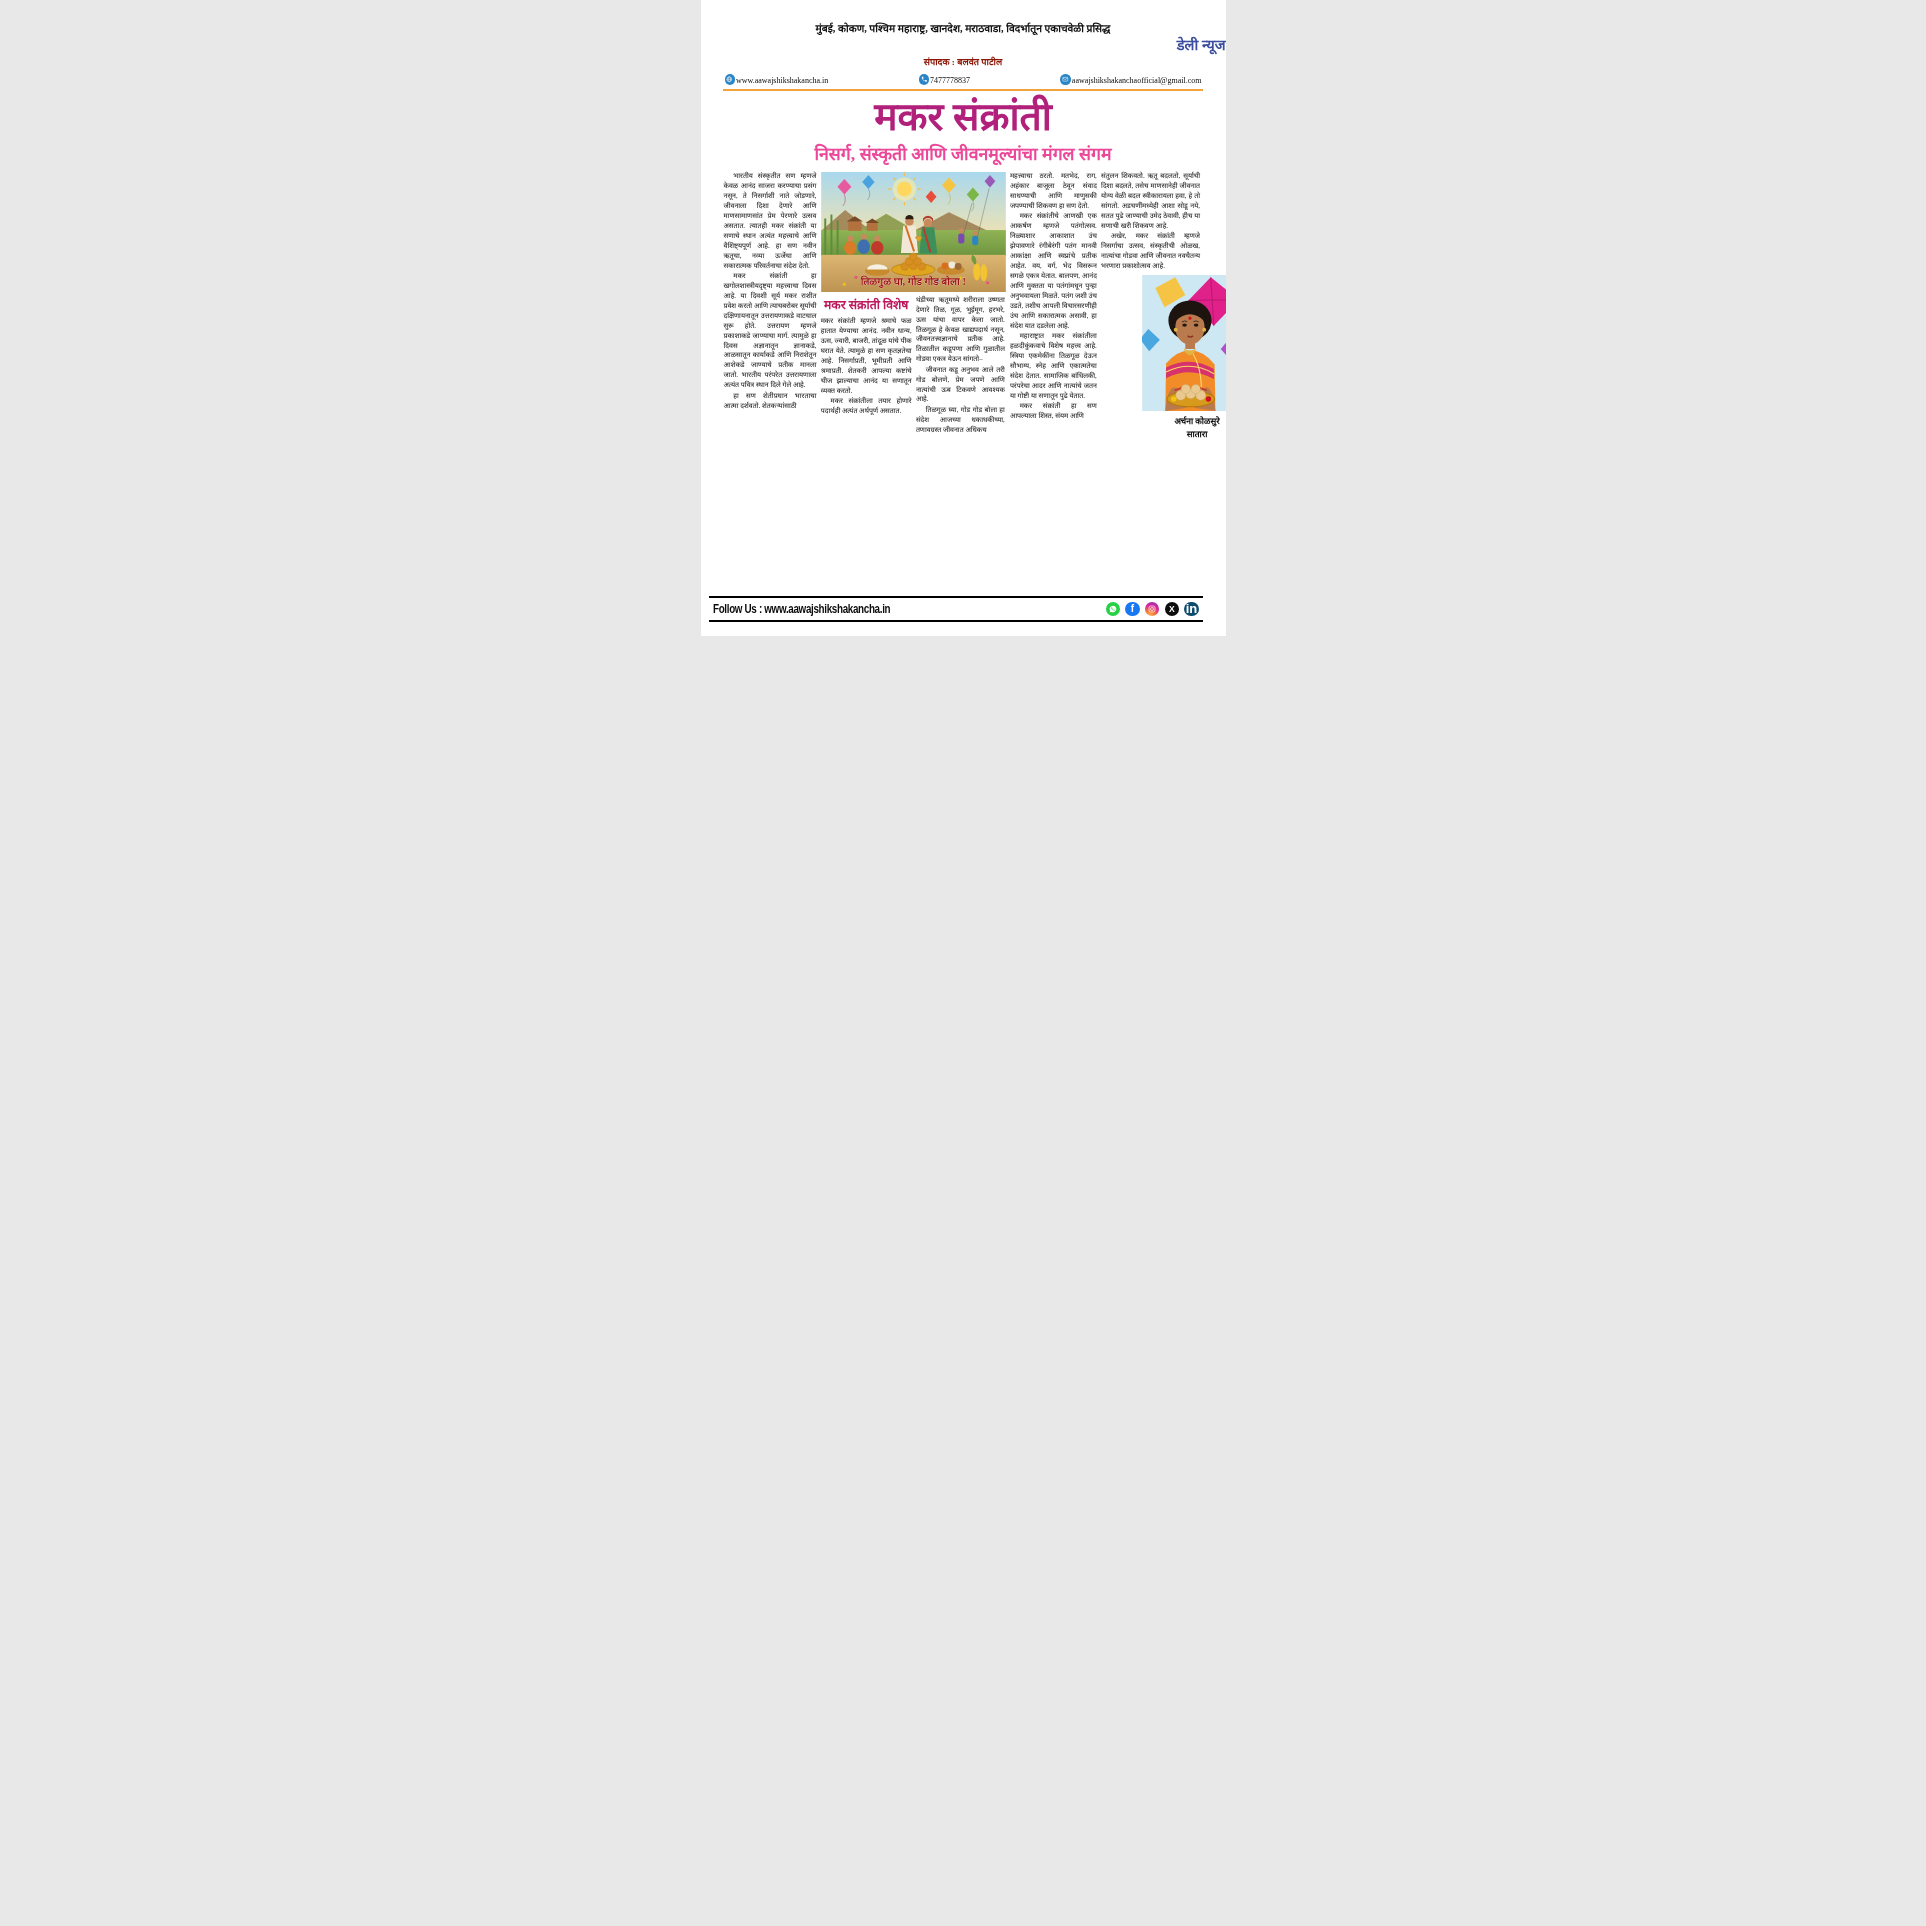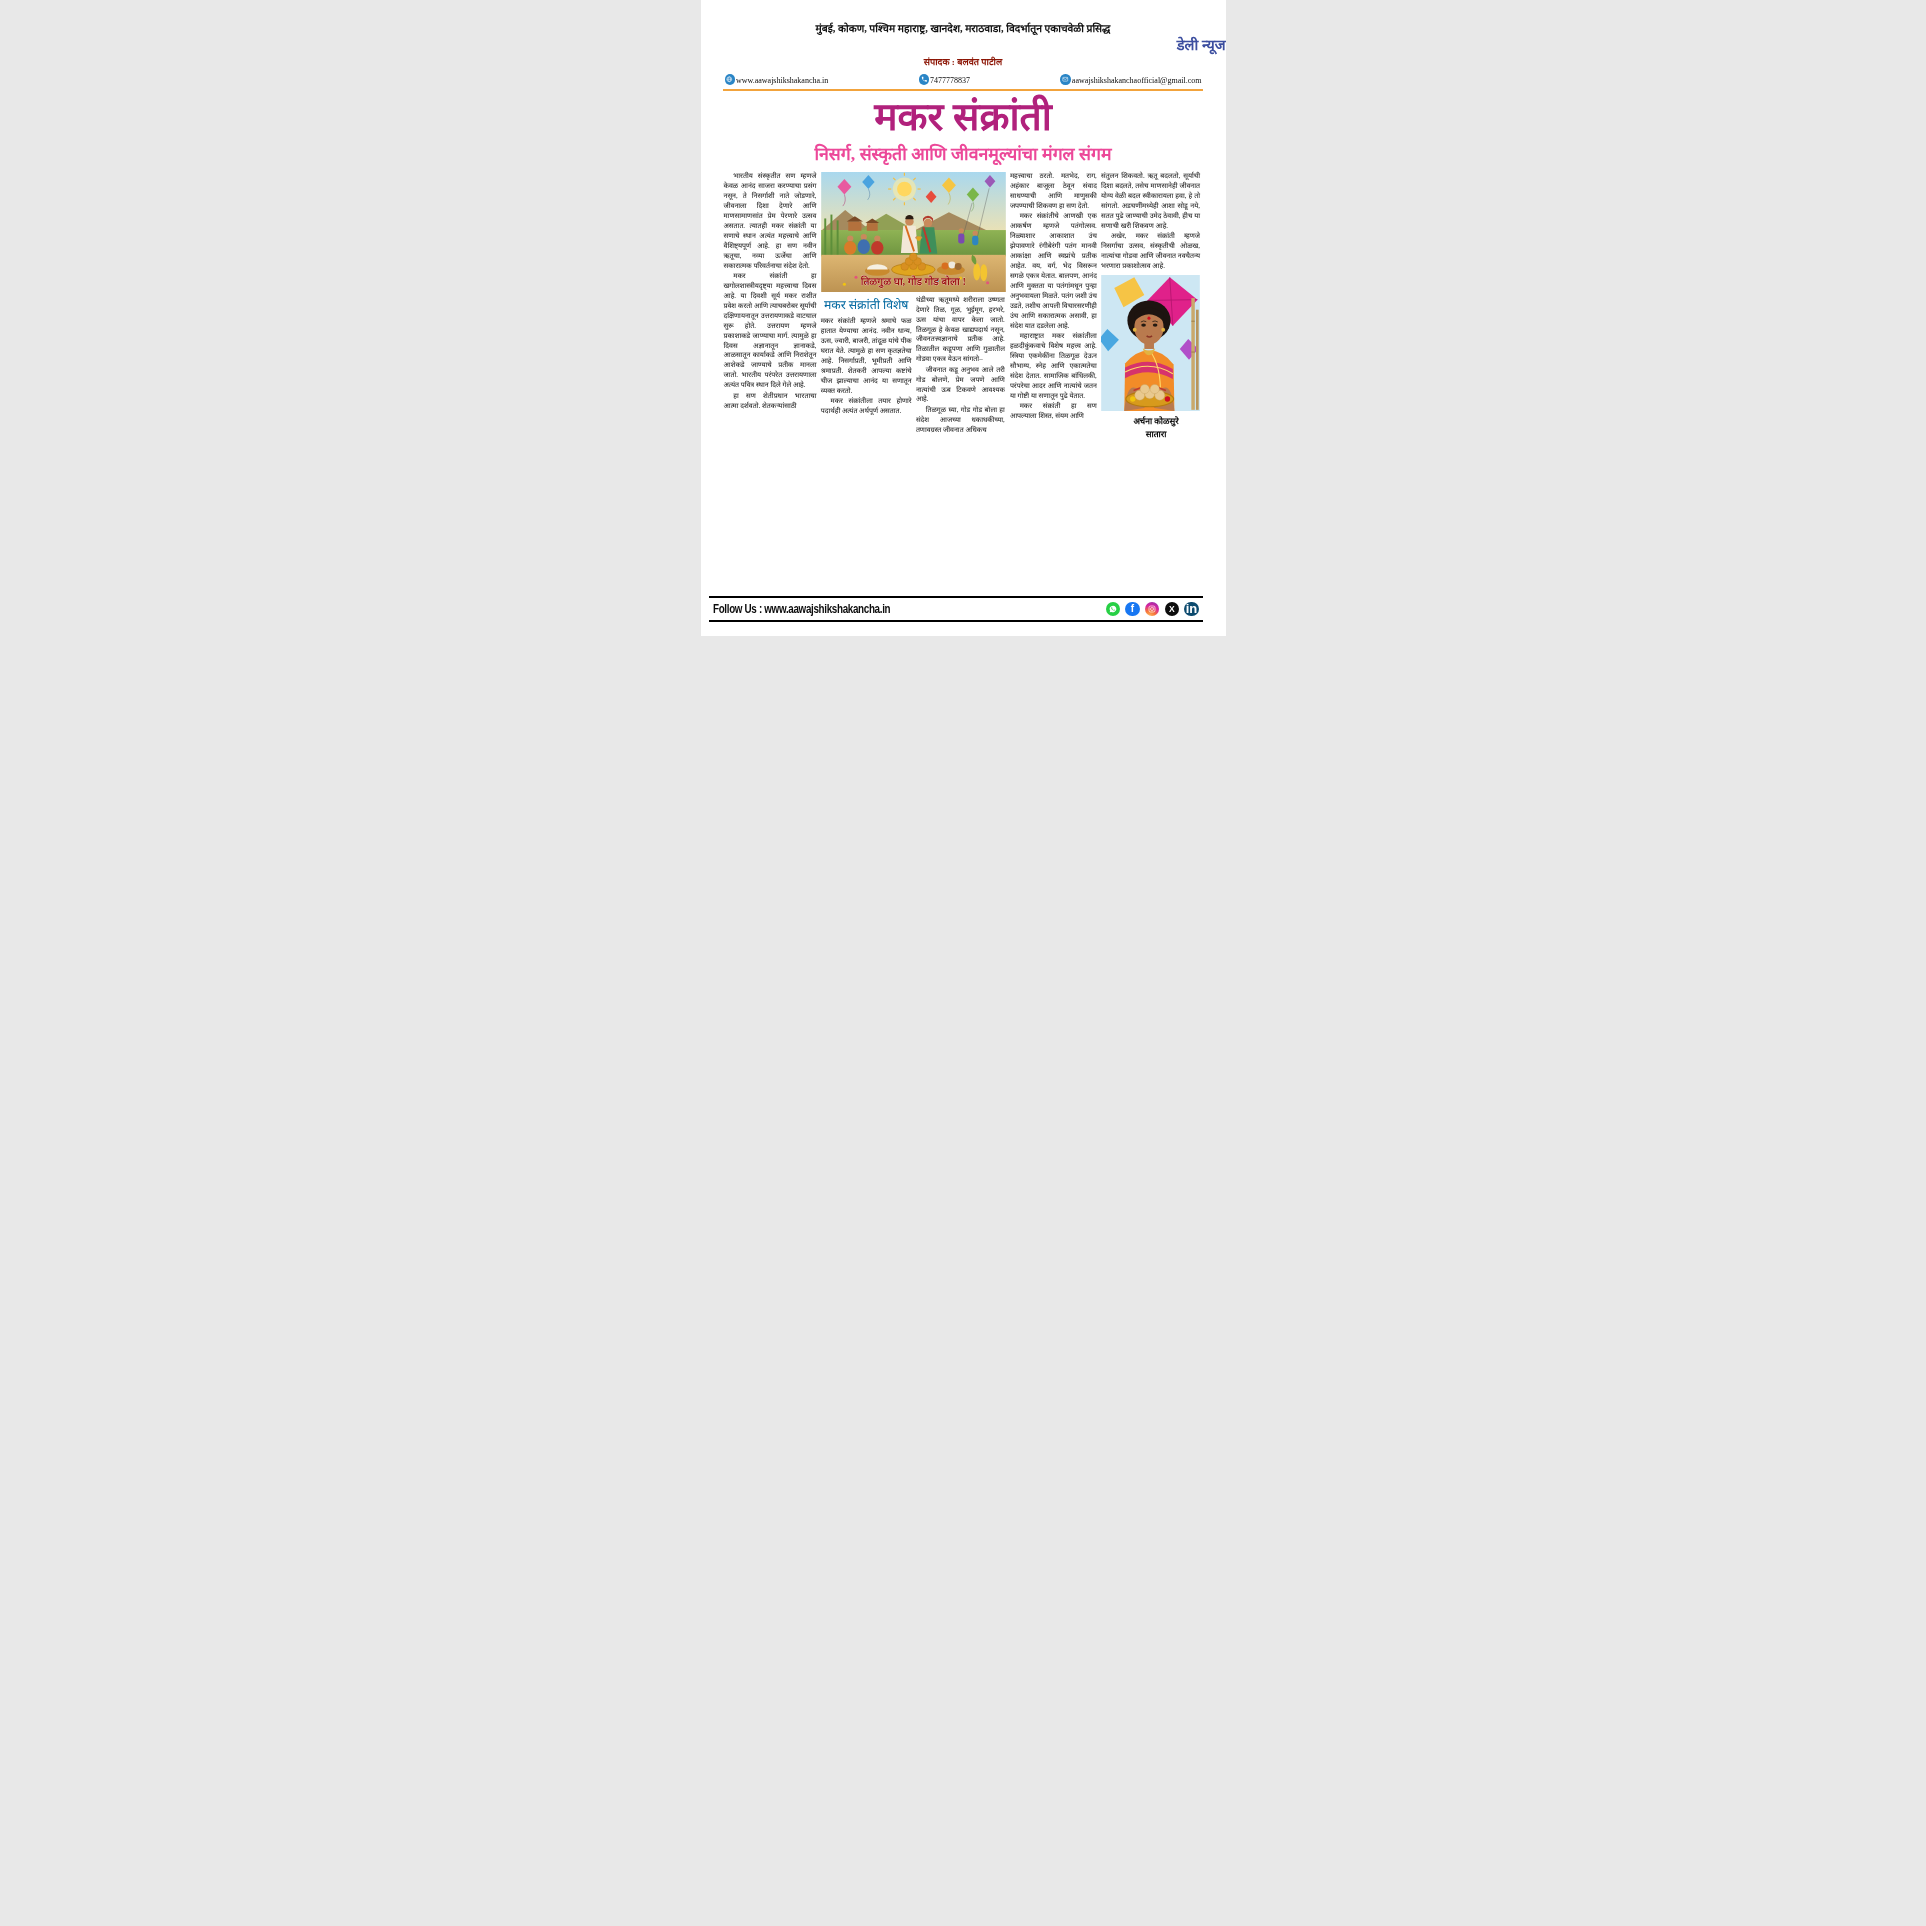--- a/index.html
+++ b/index.html
@@ -20,22 +20,22 @@
   .subheadline{text-align:center;font-size:17.7px;font-weight:bold;color:#ec4899;margin-top:1px;}
   
   .body-grid{display:flex;gap:4.2px;margin:7px 23px 0;align-items:flex-start;}
   .col{font-size:7px;line-height:1.42;text-align:justify;}
   .col p{margin:0 0 0.4px 0;text-indent:1.4em;}
   [data-first-flush] p:first-child{text-indent:0;}
   .w1{width:93px;} .wmid{width:185px;} .w4{width:87px;} .w5{width:99px;}
   .illustration{width:185px;height:120px;display:block;}
   .mid-cols{display:flex;gap:4.2px;margin-top:3.5px;}
   .mc2{width:91px;} .mc3{width:89px;}
-  .section-heading{color:#0369a1;font-size:12.3px;font-weight:normal;text-align:center;line-height:1.35;margin:0.8px 0 3.9px;}
-  .photo-box{width:110px;margin-top:3.1px;}
+  .section-heading{color:#be185d;font-size:12.3px;font-weight:bold;text-align:center;line-height:1.35;margin:0.8px 0 3.9px;}
+  .photo-box{width:110px;margin-top:3.1px;margin-left:41px;}
   .photo-box svg{display:block;width:99px;height:136px;}
   .author{ text-align:center;font-weight:bold;font-size:8.5px;line-height:1.5;margin-top:3.9px;}
   
   .footer{position:absolute;left:8px;right:22.3px;top:596px;height:21.6px;
           border-top:2.7px solid #000;border-bottom:2.7px solid #000;
           display:flex;align-items:center;justify-content:space-between;padding:0 4.6px;}
   .follow{font-family:"Liberation Sans","DejaVu Sans",sans-serif;font-weight:bold;font-size:12px;letter-spacing:-0.4px;transform:scaleX(.82);transform-origin:left center;white-space:nowrap;}
   .social{display:flex;align-items:center;gap:5.4px;}
   .sicon{width:14.3px;height:14.3px;border-radius:50%;display:flex;align-items:center;justify-content:center;
          color:#fff;font-family:"Liberation Sans","DejaVu Sans",sans-serif;font-weight:bold;}

